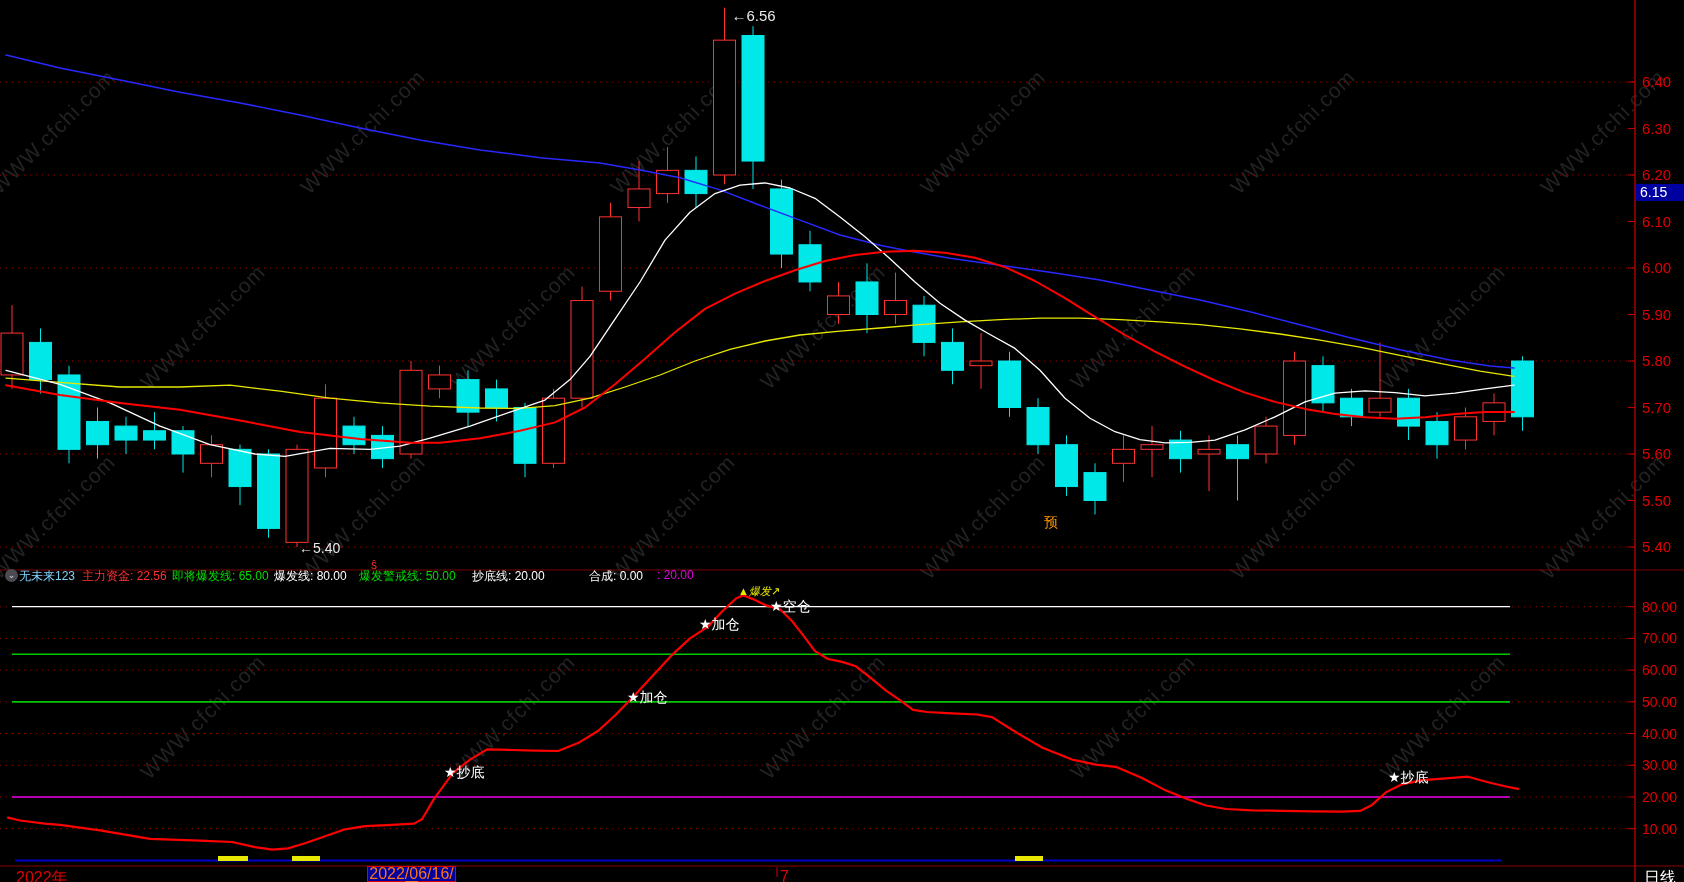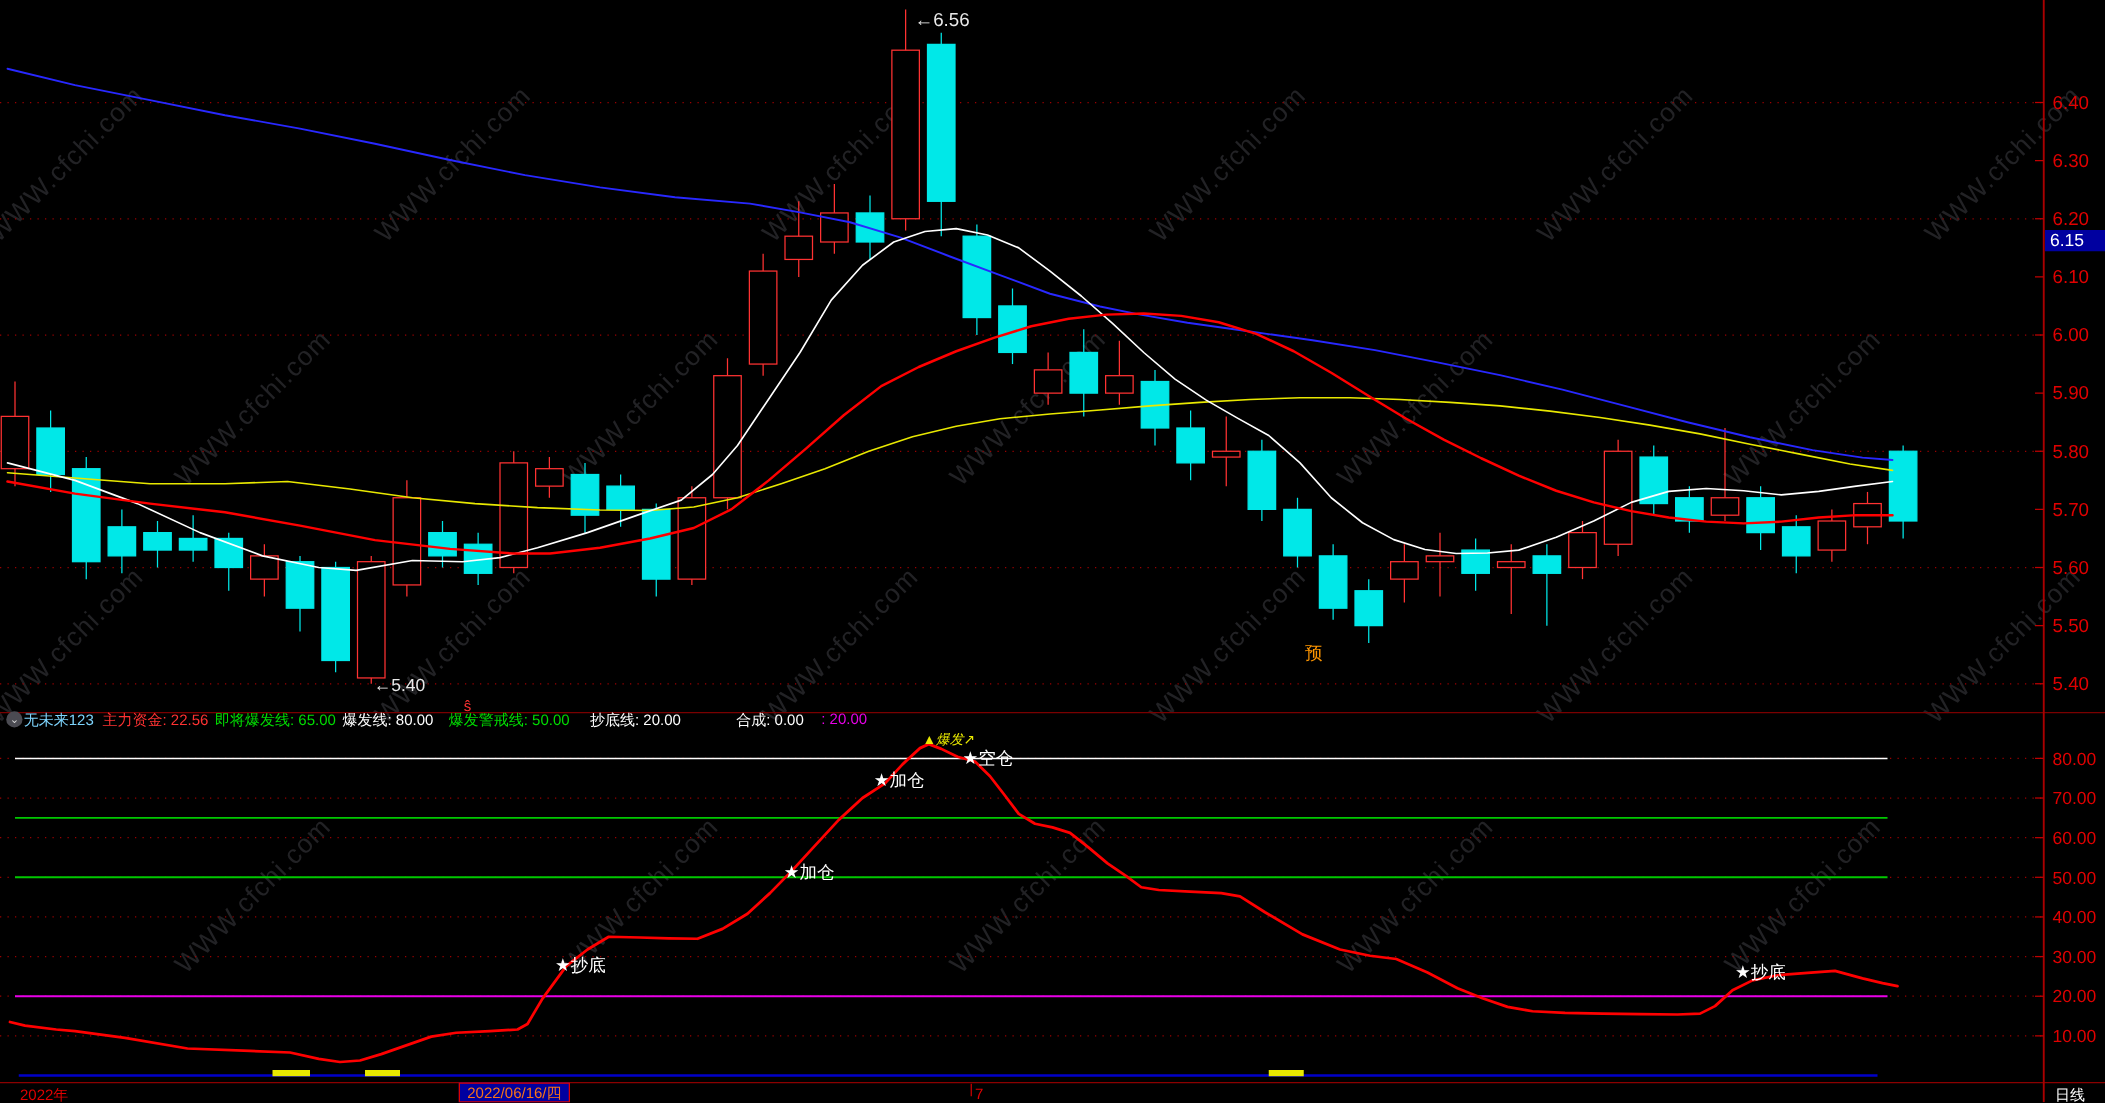--- a/index.html
+++ b/index.html
@@ -9,21 +9,21 @@
   .wm{position:absolute;color:rgba(155,155,168,0.22);font-size:21px;letter-spacing:1px;
       transform:rotate(-45deg);white-space:nowrap;pointer-events:none;}
   #chart-canvas{position:absolute;left:0;top:0;}
   
   #ind-header{position:absolute;left:0;top:567px;width:1684px;height:17px;font-size:12px;}
   #ind-header .seg{position:absolute;top:1px;white-space:nowrap;}
   #collapse-btn{position:absolute;left:5px;top:2px;width:13px;height:13px;border-radius:50%;
       background:#4b4b52;color:#dcdcdc;font-size:9px;line-height:12px;text-align:center;}
   #ind-title{position:absolute;left:19px;top:1px;color:#7dd3fc;}
   
-  #x-axis{position:absolute;left:0;top:866px;width:1684px;height:16px;font-size:12px;}
+  #x-axis{position:absolute;left:0;top:866px;width:1684px;height:16px;font-size:16px;}
   #year-label{position:absolute;left:16px;top:2px;color:#e00000;}
   #date-box{position:absolute;left:367px;top:0px;width:87px;height:14px;background:#0000a0;
       border:1px solid #dc0000;color:#f97316;text-align:center;line-height:14px;}
   #month-label{position:absolute;left:780px;top:2px;color:#e00000;}
   #period-label{position:absolute;left:1644px;top:2px;color:#fff;}
 </style>
 </head>
 <body>
 
 <div id="screen">

